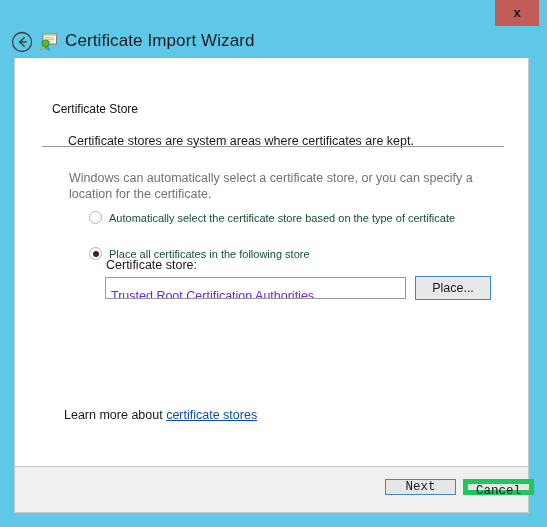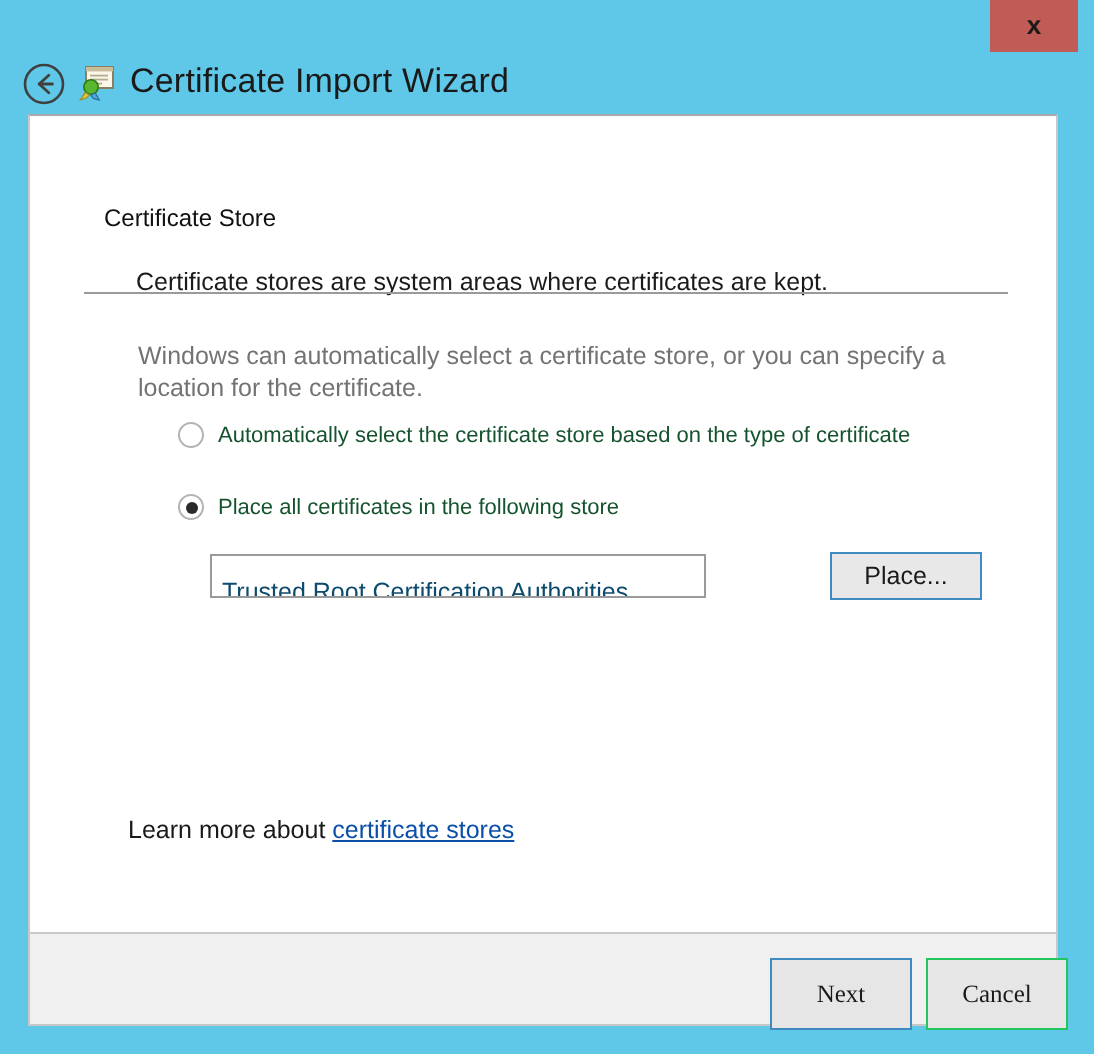--- a/index.html
+++ b/index.html
@@ -171,28 +171,28 @@
     left: 91px;
     top: 200px;
     font-size: 12.5px;
     color: #1a1a1a;
     white-space: nowrap;
   }
   #store-input {
     position: absolute;
     left: 90px;
     top: 219px;
-    width: 248px;
+    width: 301px;
     height: 22px;
     background: #ffffff;
     border: 1px solid #9a9a9a;
     box-sizing: border-box;
     font-family: "Liberation Sans", sans-serif;
     font-size: 12.5px;
-    color: #0c4a6e;
+    color: #6d28d9;
     padding: 16px 0 0 5px;
     outline: none;
   }
   #browse-button {
     position: absolute;
     left: 400px;
     top: 218px;
     width: 76px;
     height: 24px;
     background: #e8e8e8;
@@ -232,36 +232,36 @@
     border-top: 1px solid #c8c8c8;
     border-left: 1px solid #c8c8c8;
     border-right: 1px solid #c8c8c8;
     border-bottom: 1px solid #c8c8c8;
     box-sizing: border-box;
   }
   .footer-button {
     position: absolute;
     top: 12px;
     width: 71px;
-    height: 36px;
+    height: 16px;
     background: #E6E6E6;
     box-sizing: border-box;
-    font-family: Liberation Serif, serif;
+    font-family: Liberation Mono, monospace;
     font-size: 12.5px;
     color: #1a1a1a;
     cursor: pointer;
     padding: 0;
   }
   #next-button {
     left: 370px;
     border: 1px solid #3f8bc0;
   }
   #cancel-button {
     left: 448px;
-    border: 1px solid #22c55e;
+    border: 5px solid #22c55e;
   }
 </style>
 </head>
 <body>
 
 <div id="wizard-window">
 
   <div id="title-bar">
 
     <button id="close-button">x</button>
@@ -303,20 +303,21 @@
     <div class="radio-row" id="radio-row-auto">
       <span class="radio-mark"></span>
       <span class="radio-label">Automatically select the certificate store based on the type of certificate</span>
     </div>
 
     <div class="radio-row" id="radio-row-place">
       <span class="radio-mark checked"></span>
       <span class="radio-label">Place all certificates in the following store</span>
     </div>
 
+    <div id="store-label">Certificate store:</div>
 
     <input id="store-input" type="text" value="Trusted Root Certification Authorities" style="">
 
     <button id="browse-button">Place...</button>
 
     <div id="learn-more-row">
       <span>Learn more about </span><a id="learn-more-link" href="#">certificate stores</a>
     </div>
   </div>
 

